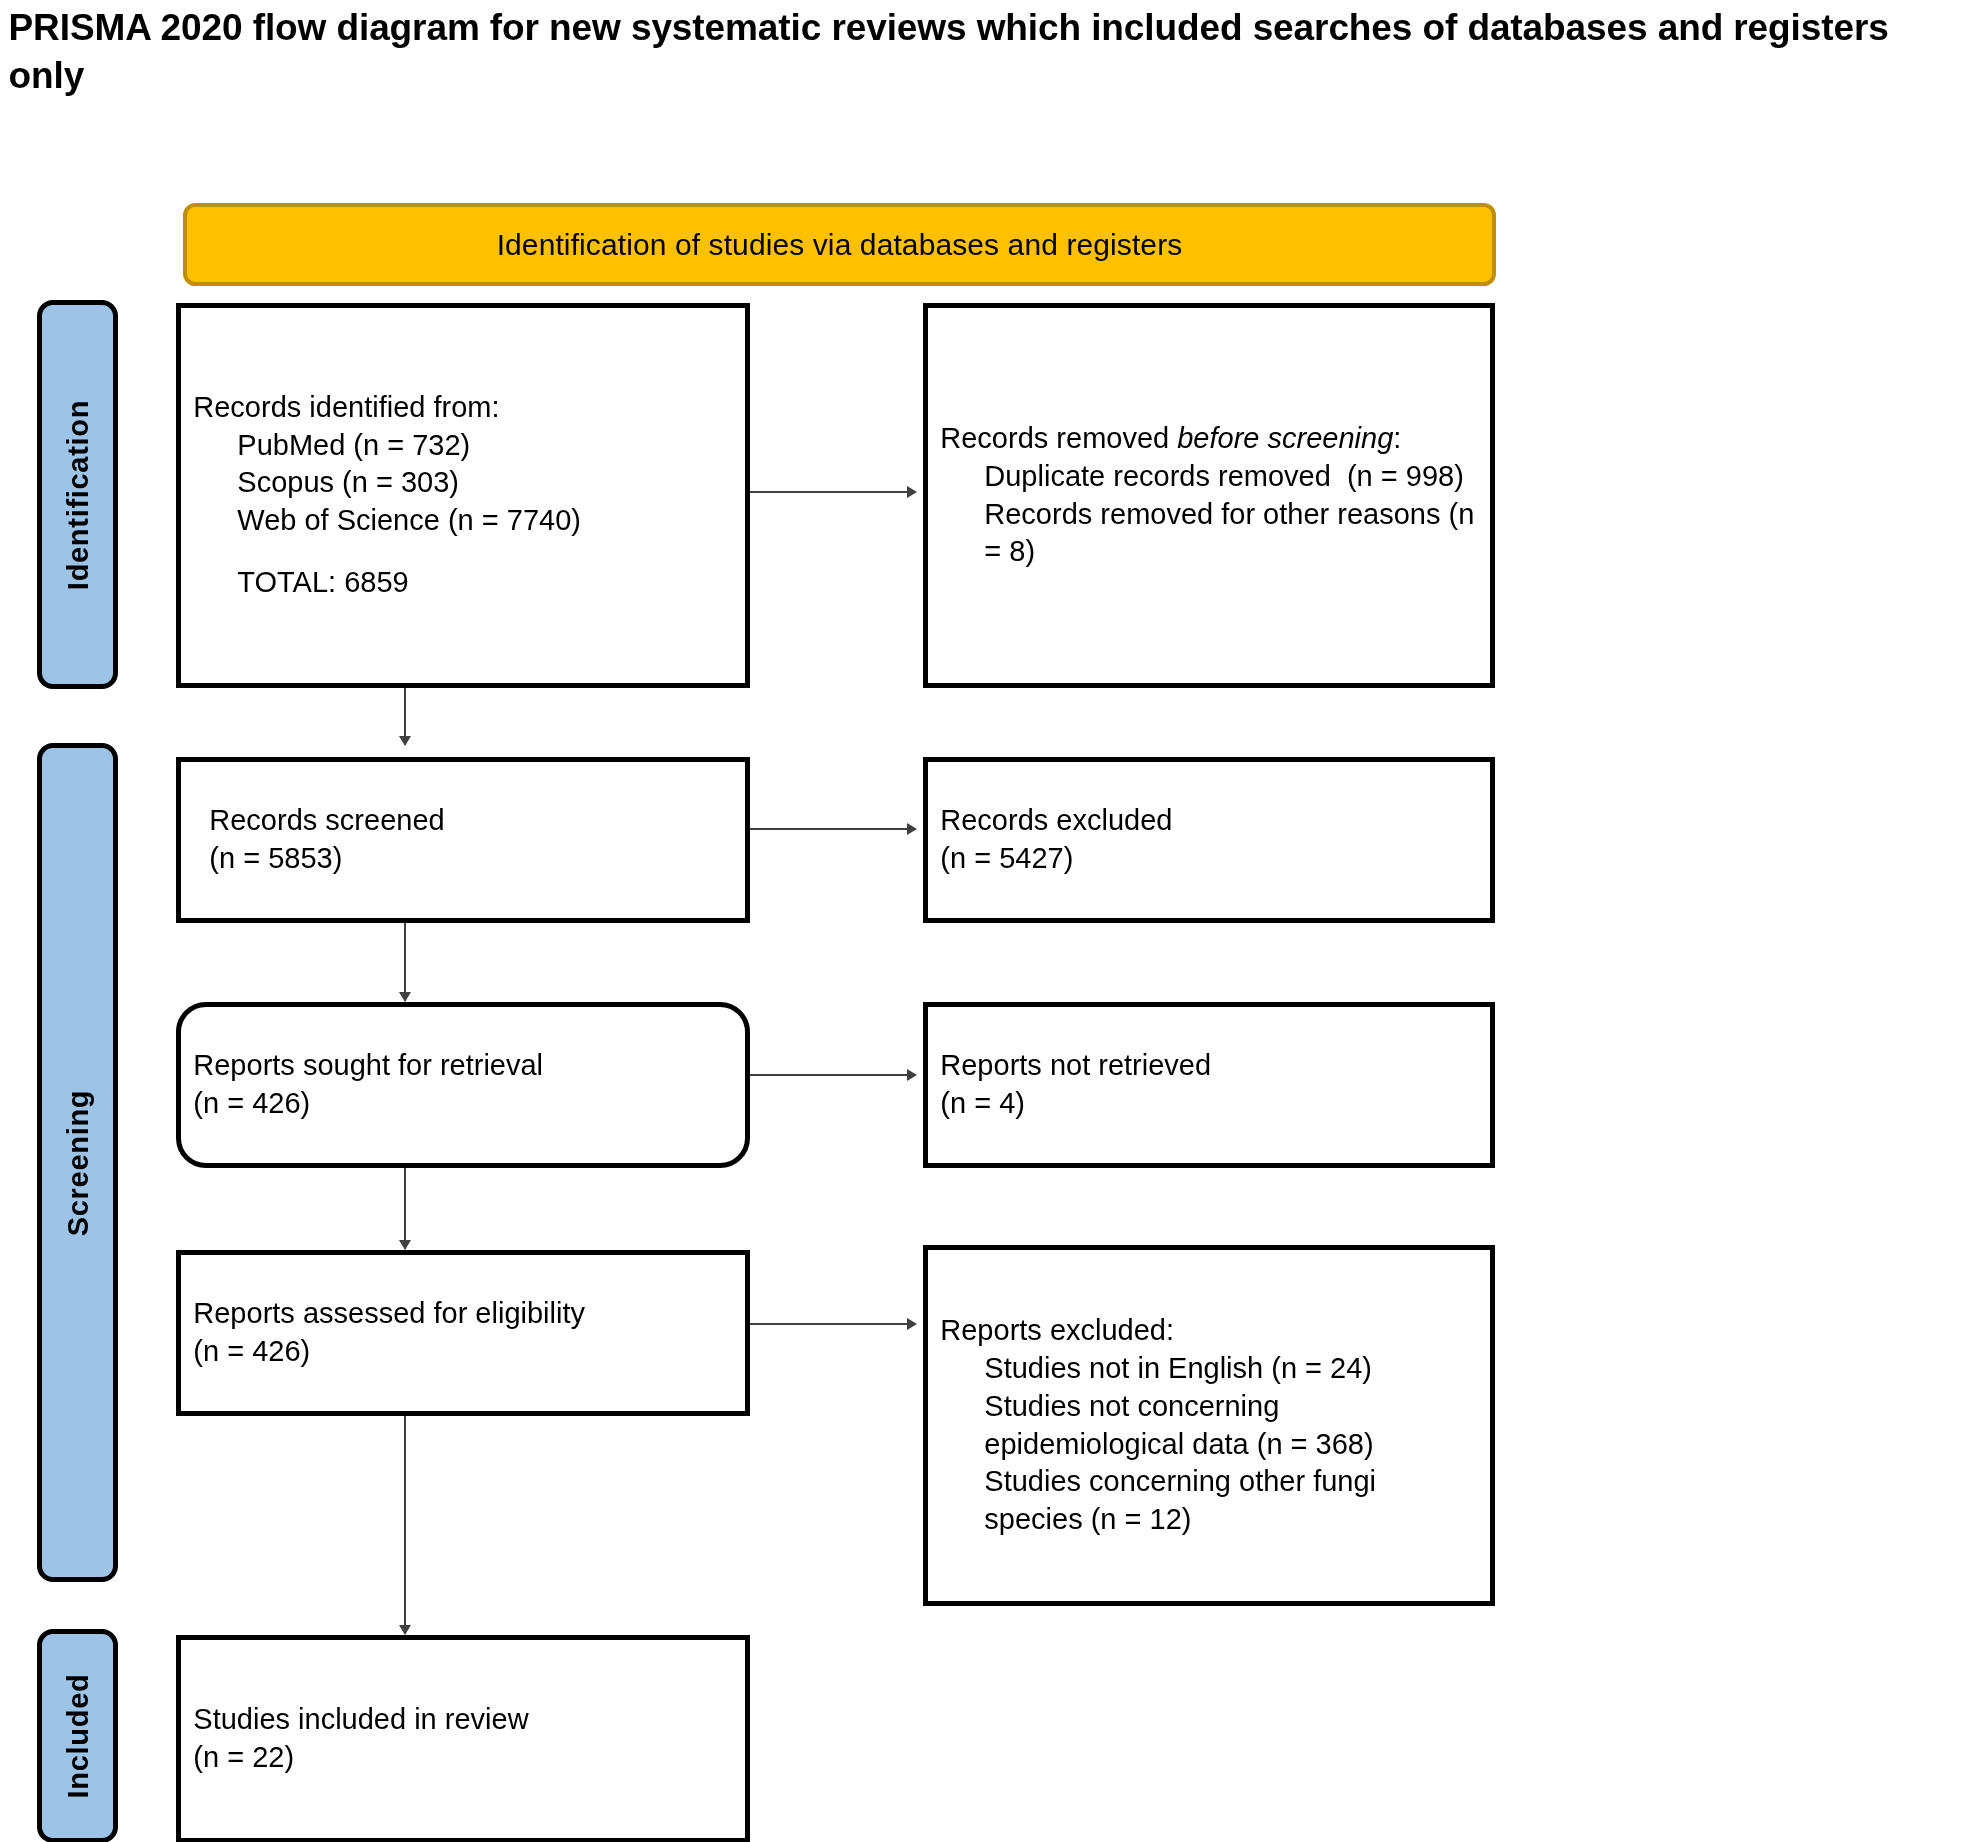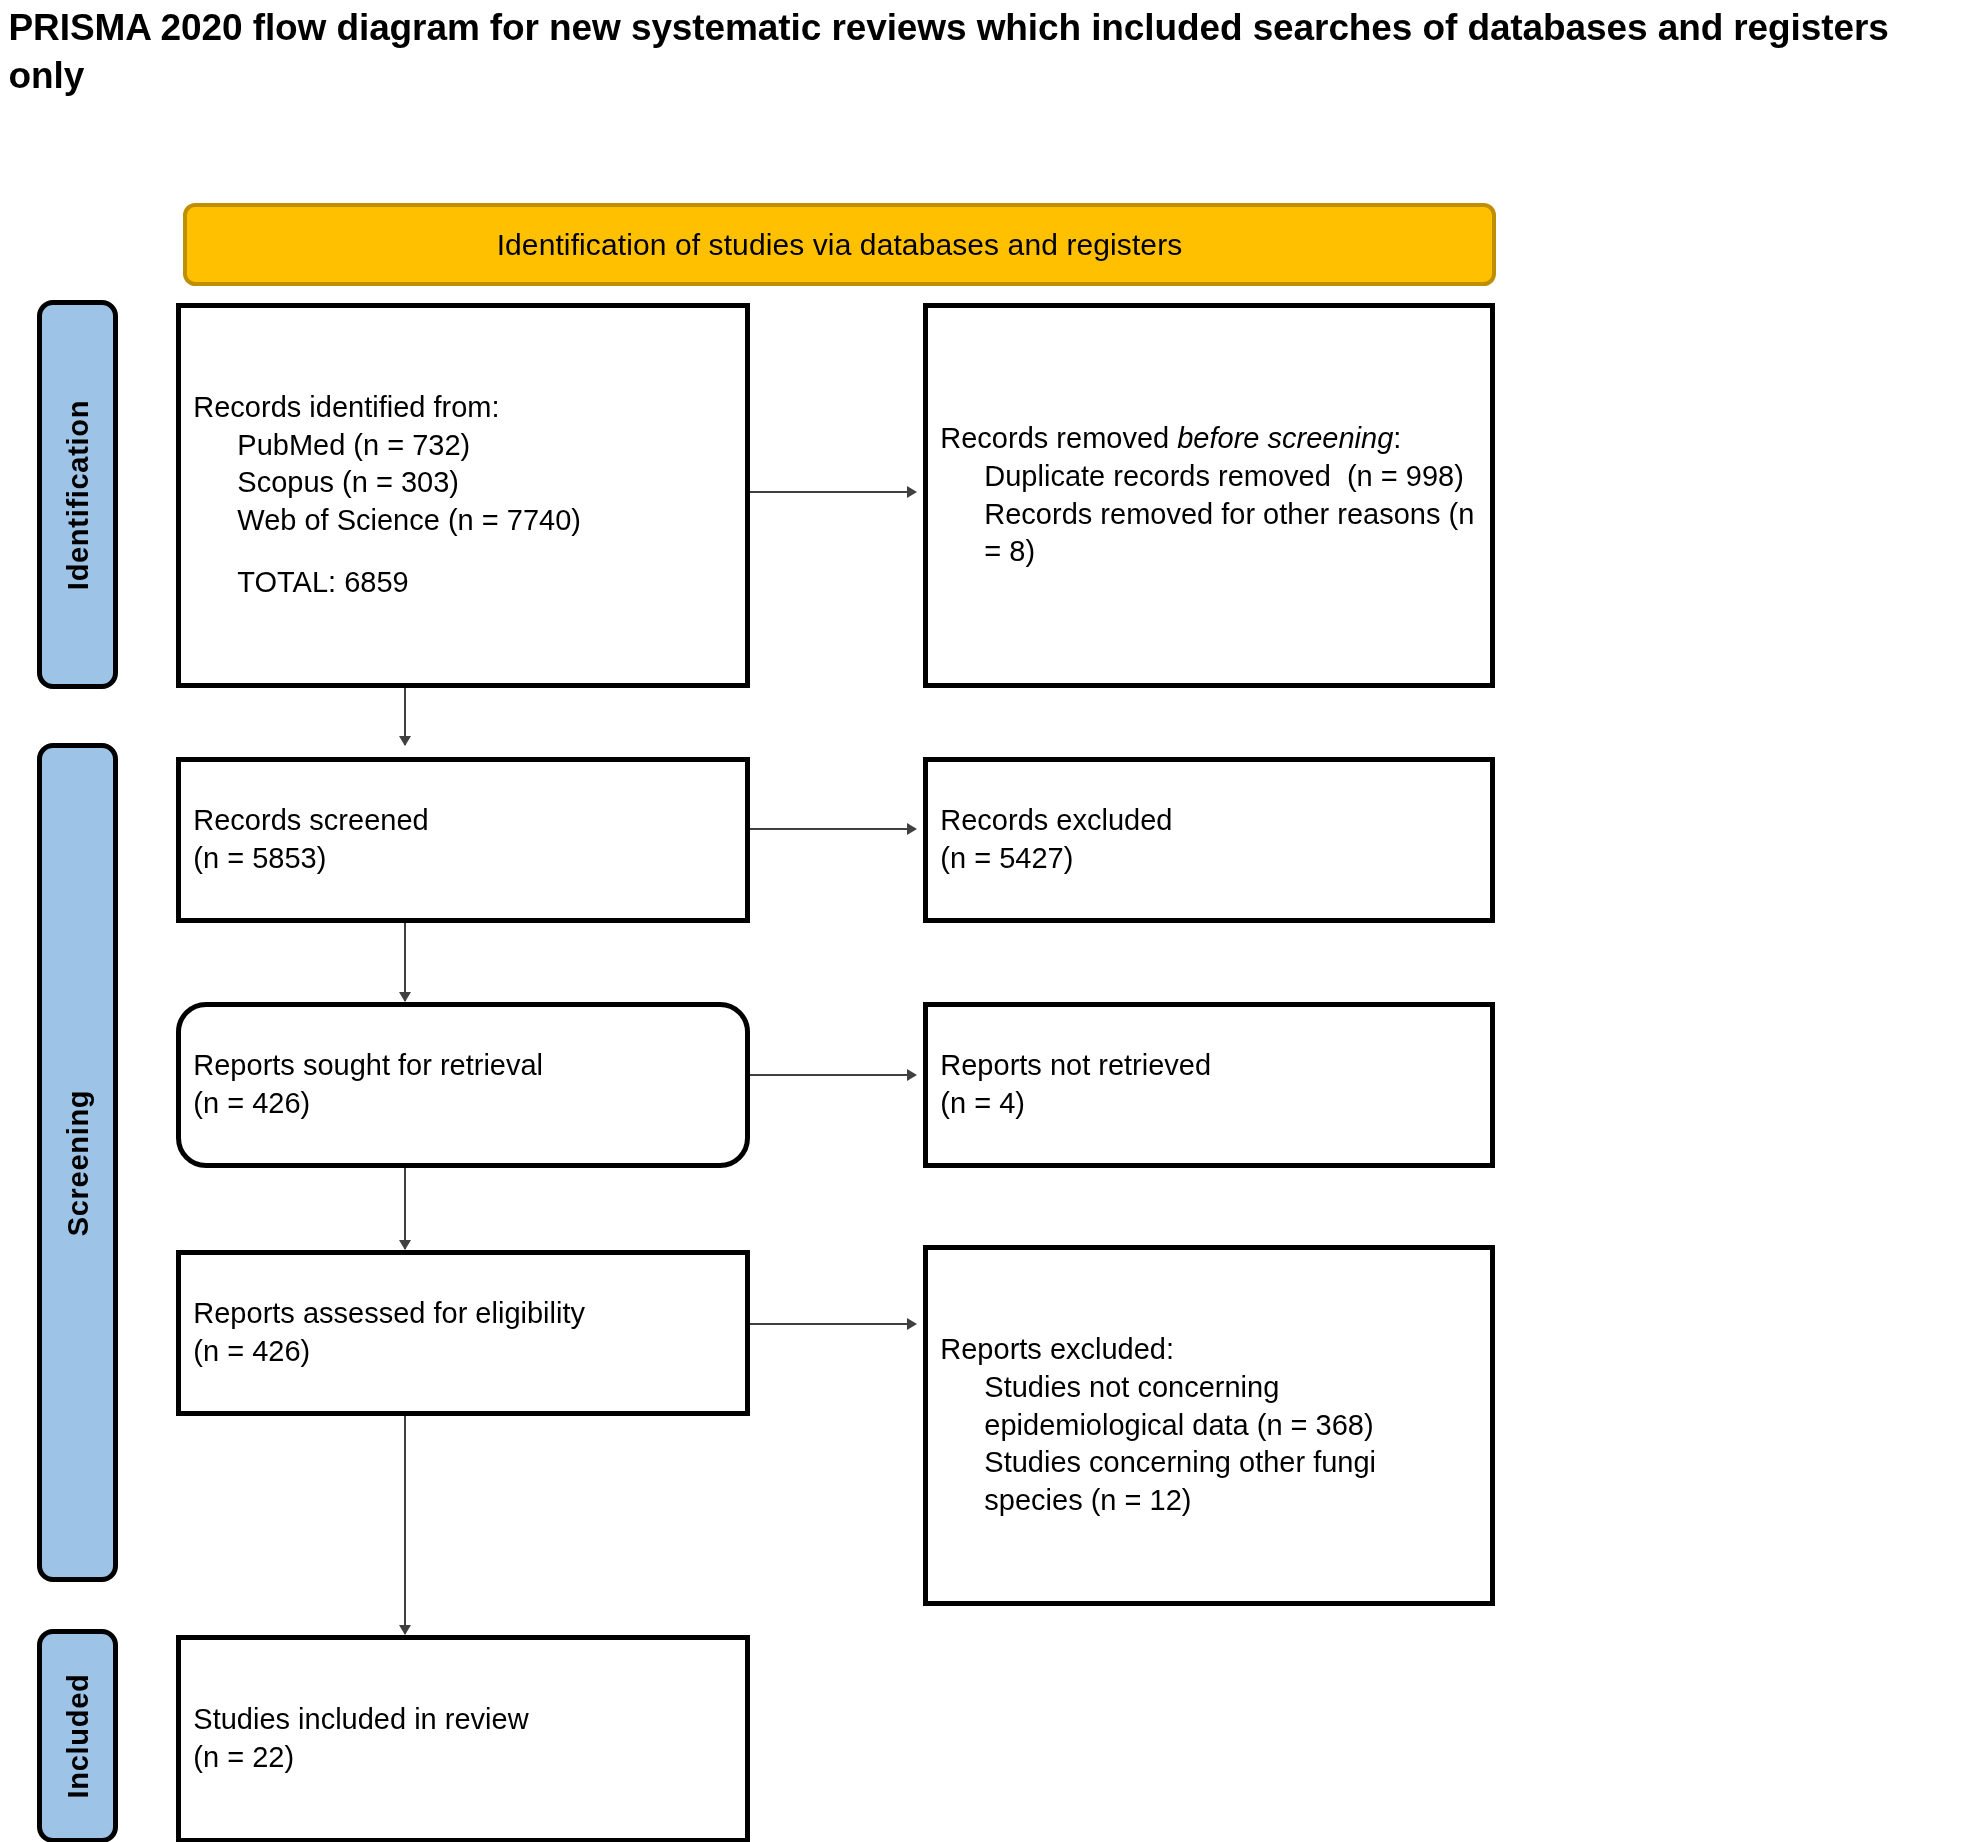--- a/index.html
+++ b/index.html
@@ -166,21 +166,21 @@
   <div class="flow-box" style="left:923px; top:303px; width:572px; height:385px;">
     <div class="box-text">
       <span class="ln"><span>Records removed </span><em>before screening</em><span>:</span></span>
       <span class="ln hang">Duplicate records removed  (n = 998)</span>
       <span class="ln hang">Records removed for other reasons (n = 8)</span>
     </div>
   </div>
 
   <div class="conn-v" style="left:404px; top:688px; height:57px;"></div>
 
-  <div class="flow-box" style="left:176px; top:757px; width:574px; height:166px;">
+  <div class="flow-box" style="left:176px; top:757px; width:574px; height:166px;padding-left:16px;">
     <div class="box-text">
       <span class="ln">Records screened</span>
       <span class="ln">(n = 5853)</span>
     </div>
   </div>
 
   <div class="conn-h" style="left:750px; top:828px; width:165px;"></div>
 
   <div class="flow-box" style="left:923px; top:757px; width:572px; height:166px;">
     <div class="box-text">
@@ -214,20 +214,21 @@
       <span class="ln">Reports assessed for eligibility</span>
       <span class="ln">(n = 426)</span>
     </div>
   </div>
 
   <div class="conn-h" style="left:750px; top:1323px; width:165px;"></div>
 
   <div class="flow-box" style="left:923px; top:1245px; width:572px; height:361px;">
     <div class="box-text">
       <span class="ln">Reports excluded:</span>
+      <span class="ln hang">Studies not in English (n = 24)</span>
       <span class="ln hang">Studies not concerning epidemiological data (n = 368)</span>
       <span class="ln hang">Studies concerning other fungi species (n = 12)</span>
     </div>
   </div>
 
   <div class="conn-v" style="left:404px; top:1416px; height:218px;"></div>
 
   <div class="flow-box" style="left:176px; top:1635px; width:574px; height:208px;">
     <div class="box-text">
       <span class="ln">Studies included in review</span>

